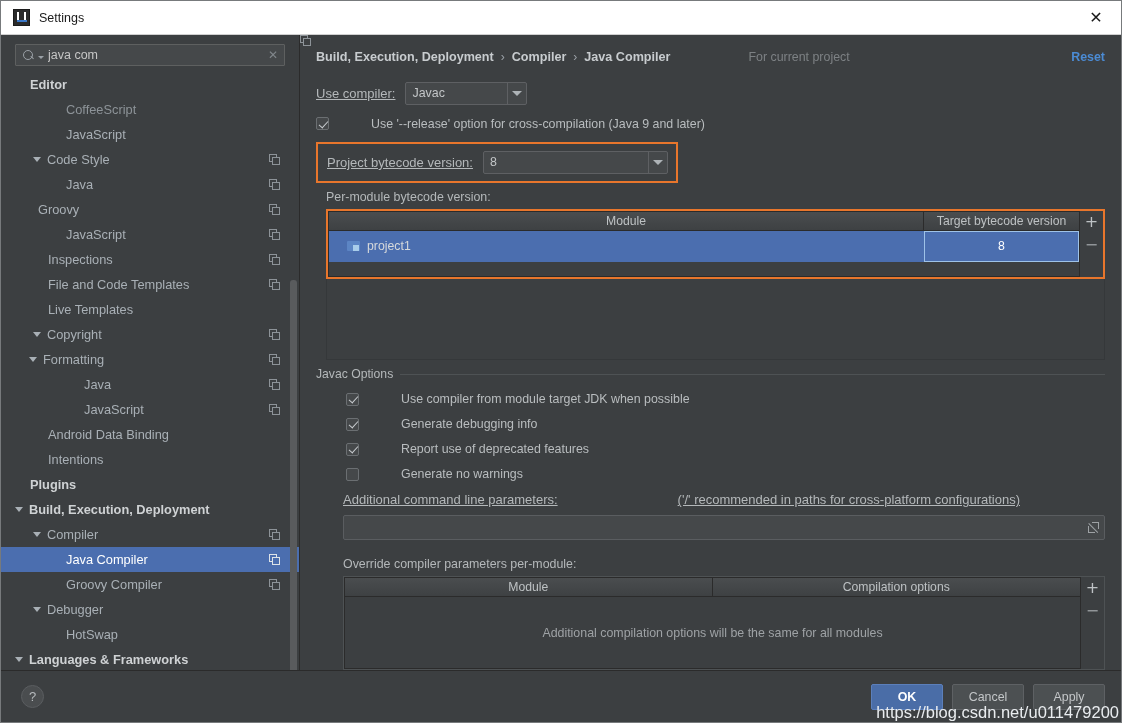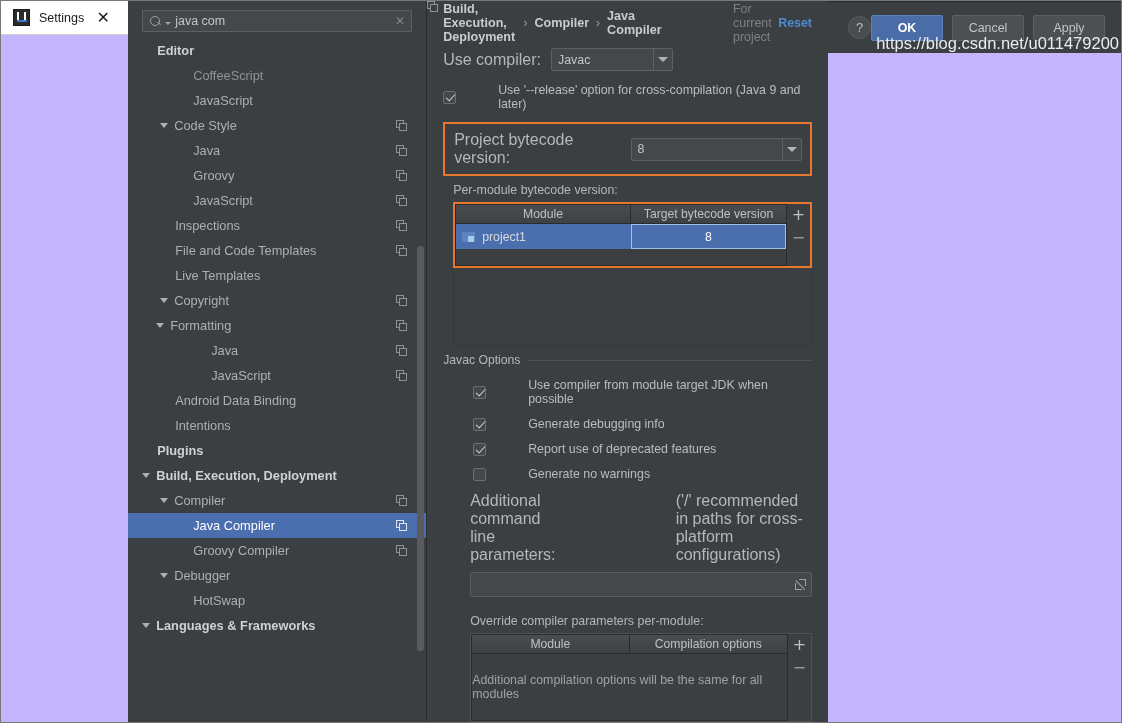--- a/index.html
+++ b/index.html
@@ -10,23 +10,23 @@
   body {
     width: 1122px; height: 723px;
     font-family: "Liberation Sans", "DejaVu Sans", sans-serif;
     font-size: 12px;
     color: #bbbbbb;
     overflow: hidden;
   }
   .window {
     position: relative;
     width: 1122px; height: 723px;
-    background: #c4b5fd;
+    background: #0c4a6e;
     border: 1px solid #777a7c;
-    display: flex; flex-direction: row;
+    display: flex; flex-direction: column;
   }
 
   
   .titlebar {
     height: 34px; min-height: 34px;
     background: #ffffff;
     display: flex; align-items: center;
     padding: 0 6px 0 12px;
     border-bottom: 1px solid #d0d0d0;
   }
@@ -176,21 +176,21 @@
     margin-left: 60px; display: flex; align-items: center;
     color: #7d8184; font-size: 12.4px;
   }
   .for-project .copy-ico { position: static; margin: 0 6px 0 0; margin-top: 0; }
   .reset-link {
     margin-left: auto; color: #4b8bd4; font-size: 12.4px;
     font-weight: bold; cursor: pointer;
   }
 
   .row { display: flex; align-items: center; }
-  .lbl { color: #b4b8ba; font-size: 16px; }
+  .lbl { color: #b4b8ba; font-size: 13px; text-decoration: underline; }
 
   .combo {
     height: 23px; background: #45484a;
     border: 1px solid #5e6063;
     display: flex; align-items: center;
     border-radius: 2px; cursor: pointer;
   }
   .combo .cval { flex: 1; padding: 0 6px; color: #c3c6c8; font-size: 12.4px; }
   .combo .cbtn {
     width: 19px; height: 100%;
@@ -242,21 +242,21 @@
   .thead { display: flex; height: 19px; }
   .th {
     background: linear-gradient(#4a4d4f, #3e4143);
     border-right: 1px solid #2b2b2b;
     border-bottom: 1px solid #2b2b2b;
     display: flex; align-items: center; justify-content: center;
     color: #bdc1c3; font-size: 12.2px;
     cursor: pointer; overflow: hidden;
   }
   .th:last-child { border-right: none; }
-  .tr { display: flex; height: 25px; }
+  .tr { display: flex; height: 31px; padding-left: 12px; }
   .tr.sel { background: #4b6eaf; }
   .td {
     display: flex; align-items: center;
     padding: 0 6px; overflow: hidden; white-space: nowrap;
     font-size: 12.3px; color: #d6d9db;
   }
   .td.center { justify-content: center; }
   .td.boxed {
     border: 1px solid #9ec2e8; margin: 0; color: #ffffff;
   }
@@ -404,21 +404,21 @@
             </span>
           </div>
           <div class="tree-row" style="padding-left: 50px;">
             <span class="tree-arrow blank"></span>
             <span class="tree-label">Java</span>
             <span class="copy-ico">
               <span></span>
               <span></span>
             </span>
           </div>
-          <div class="tree-row" style="padding-left: 50px;">
+          <div class="tree-row" style="padding-left: 22px;">
             <span class="tree-arrow blank"></span>
             <span class="tree-label">Groovy</span>
             <span class="copy-ico">
               <span></span>
               <span></span>
             </span>
           </div>
           <div class="tree-row" style="padding-left: 50px;">
             <span class="tree-arrow blank"></span>
             <span class="tree-label">JavaScript</span>

